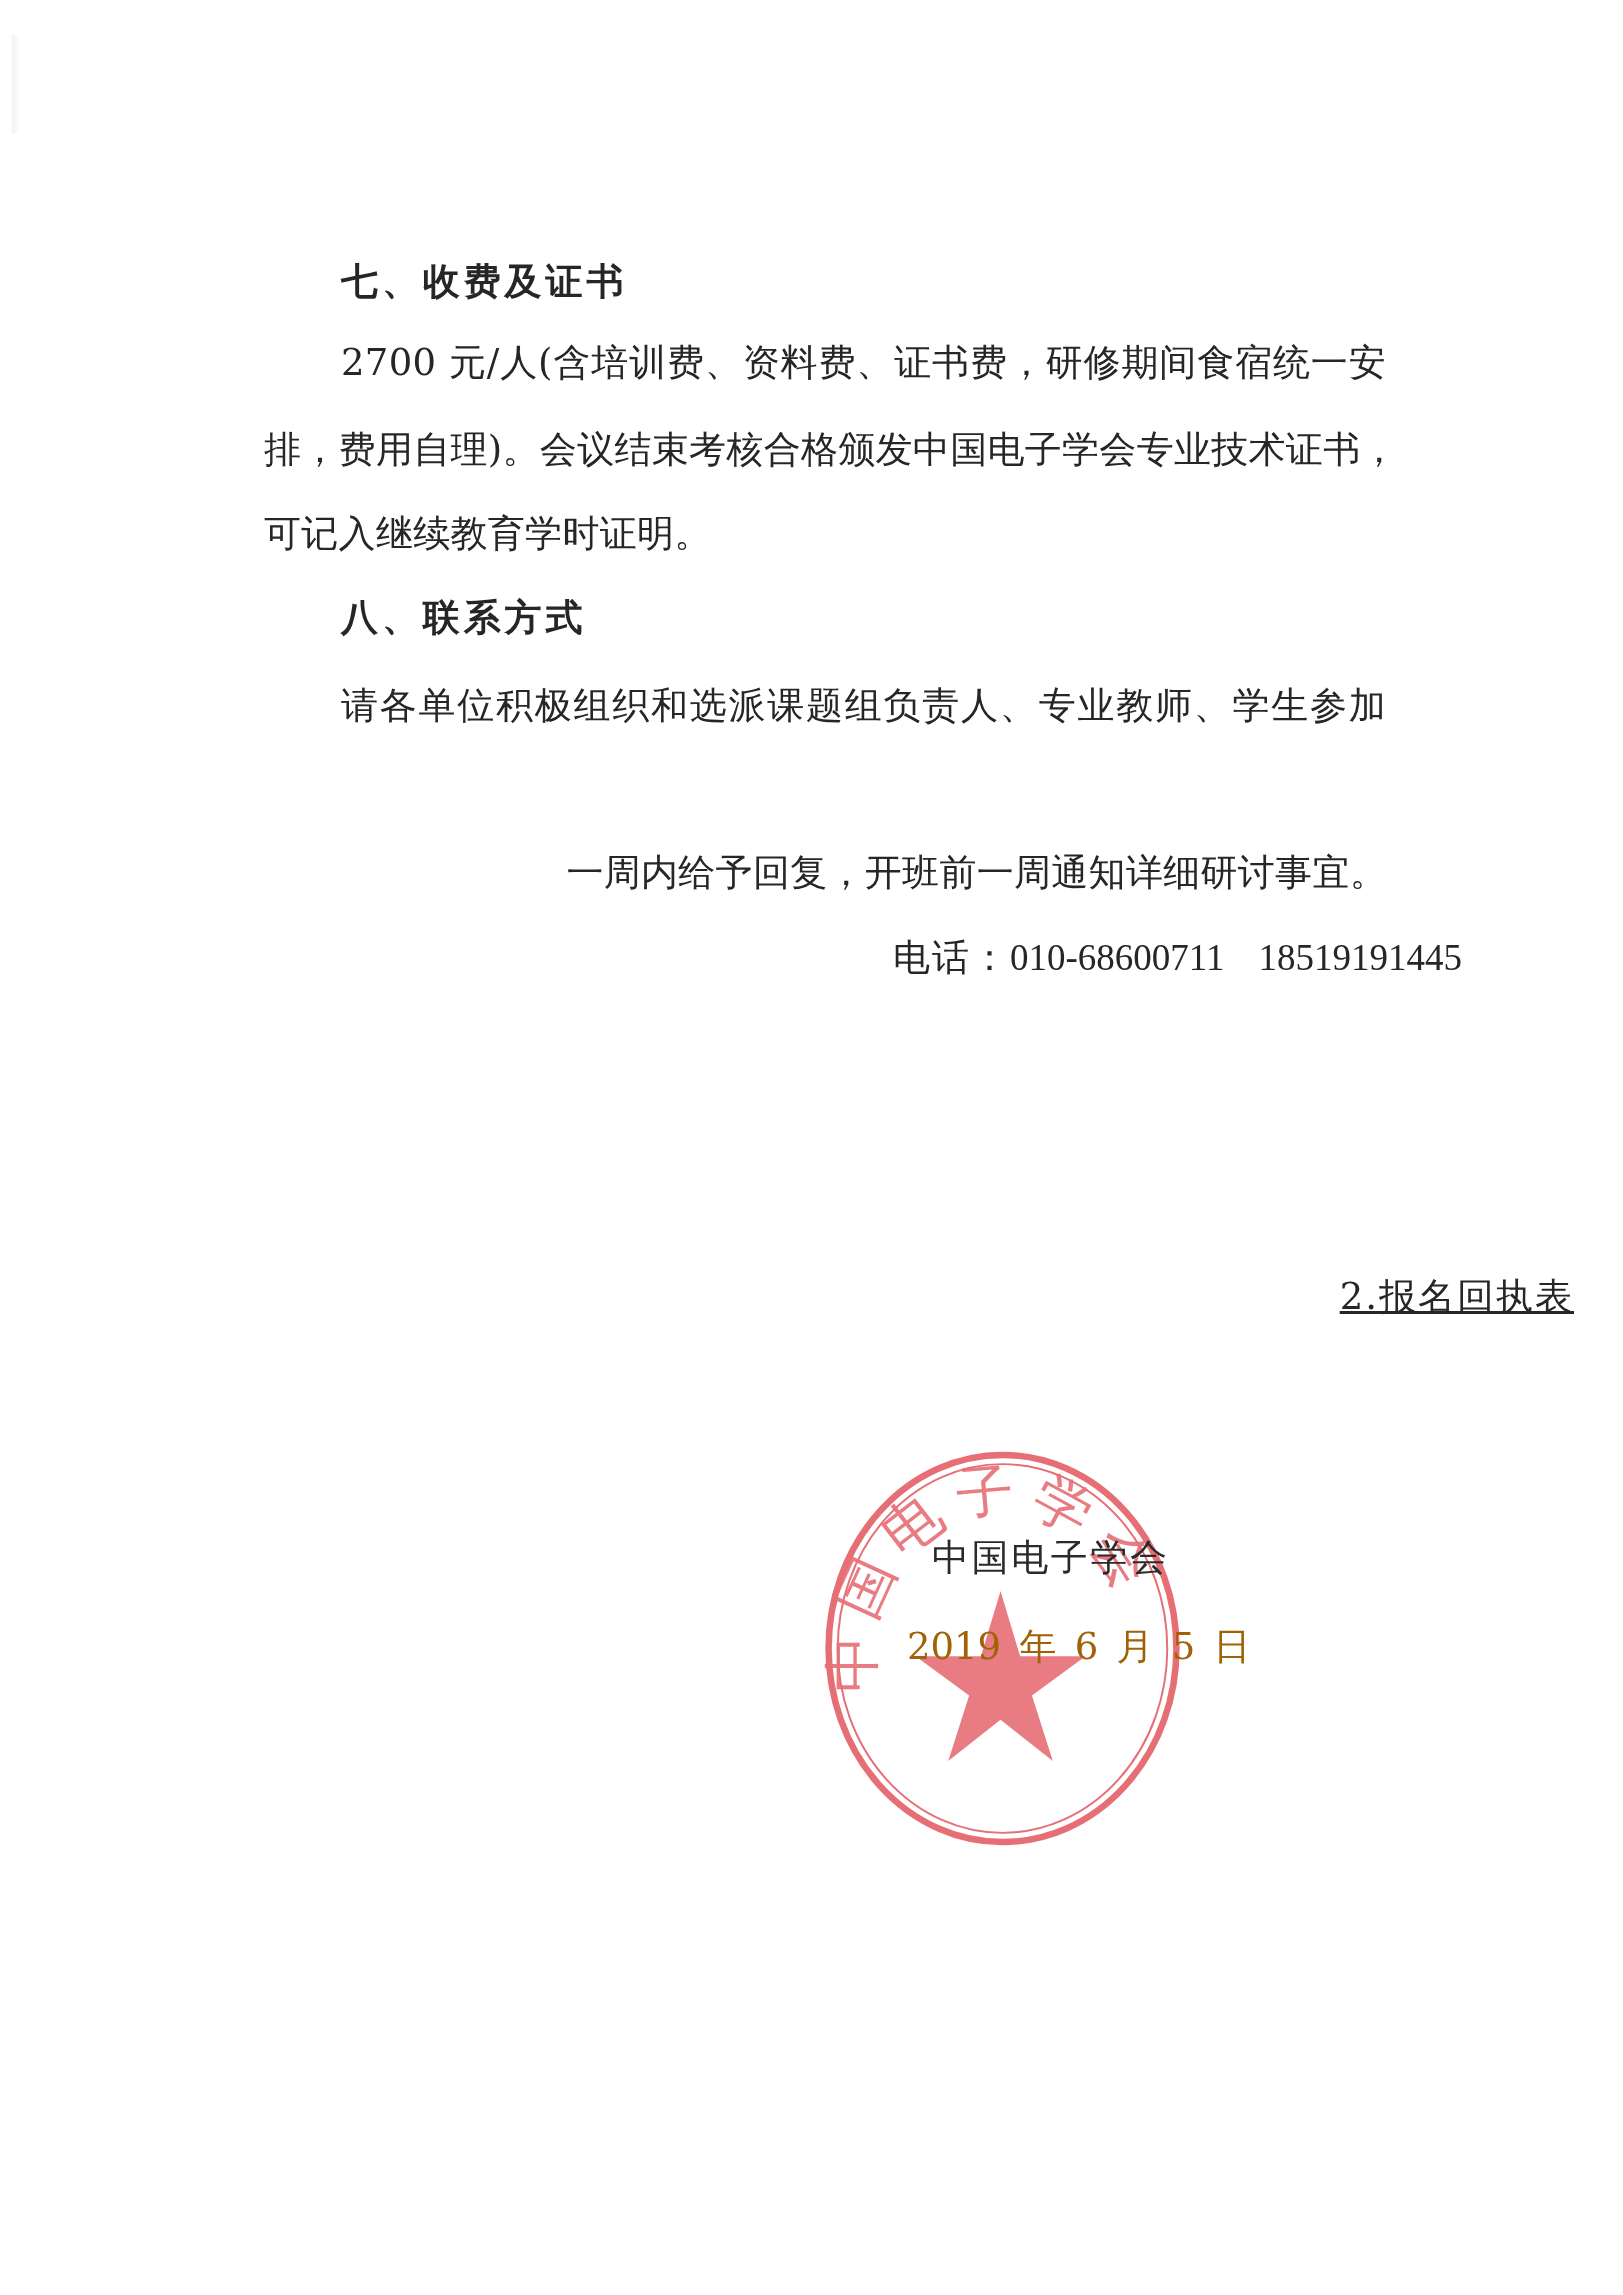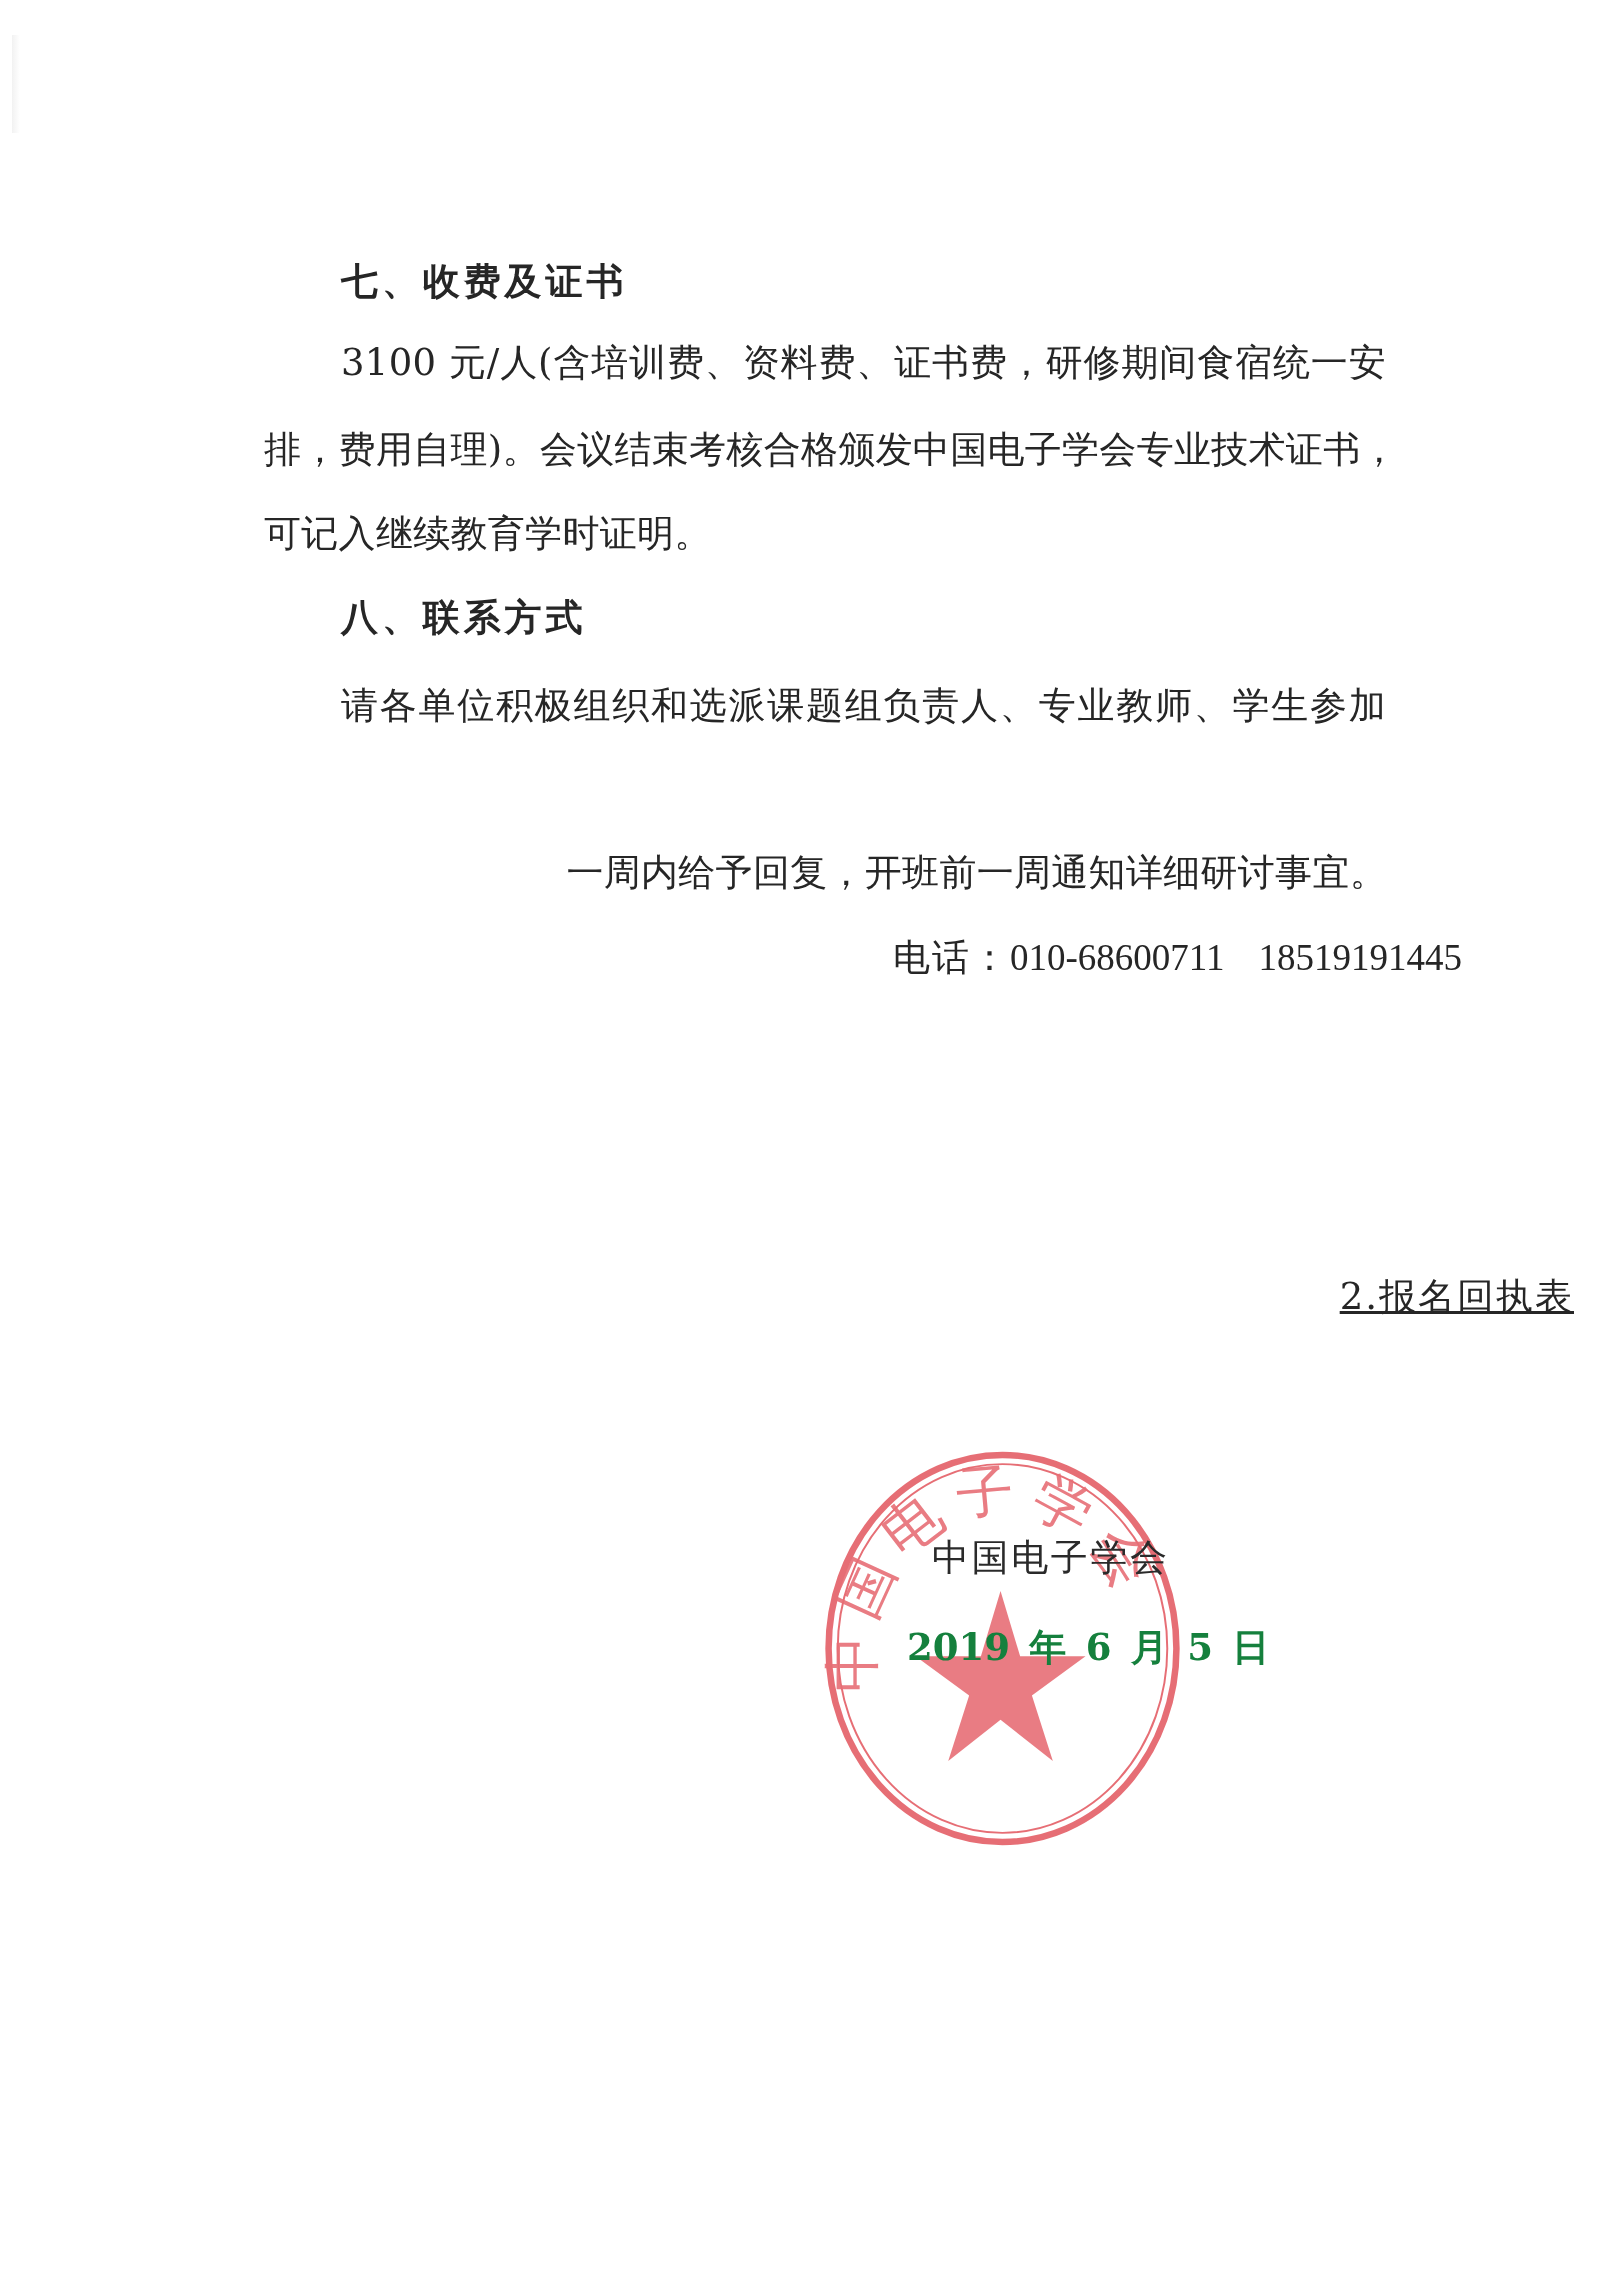--- a/index.html
+++ b/index.html
@@ -82,33 +82,32 @@
     white-space: nowrap;
     color: #2a2a2a;
   }
   .sign-date {
     position: absolute;
     left: 895px;
     top: 1594px;
     font-size: 37px;
     line-height: 46px;
     white-space: nowrap;
-    color: #15803d;
+    color: #a16207;
     word-spacing: 6.5px;
-    font-weight: bold;
   }
 </style>
 </head>
 <body>
 
 <div class="page">
   <div class="scan-edge"></div>
 
   <div class="line indent heading" style="top:229px;">七、收费及证书</div>
-  <div class="line indent justify" style="top:310px;">3100 元/人(含培训费、资料费、证书费，研修期间食宿统一安</div>
+  <div class="line indent justify" style="top:310px;">2700 元/人(含培训费、资料费、证书费，研修期间食宿统一安</div>
   <div class="line justify" style="top:397px;">排，费用自理)。会议结束考核合格颁发中国电子学会专业技术证书，</div>
   <div class="line indent heading" style="top:565px;">八、联系方式</div>
 
   <div class="line" style="top:481px;">可记入继续教育学时证明。</div>
   <div class="line indent justify" style="top:653px;">请各单位积极组织和选派课题组负责人、专业教师、学生参加</div>
   <div class="line" style="top:820px;text-align:right;">一周内给予回复，开班前一周通知详细研讨事宜。</div>
 
   <div class="line contact" style="top:905px;">
     <span>电话：</span><span class="num">010-68600711</span><span class="gap"></span><span class="num">18519191445</span>
   </div>

